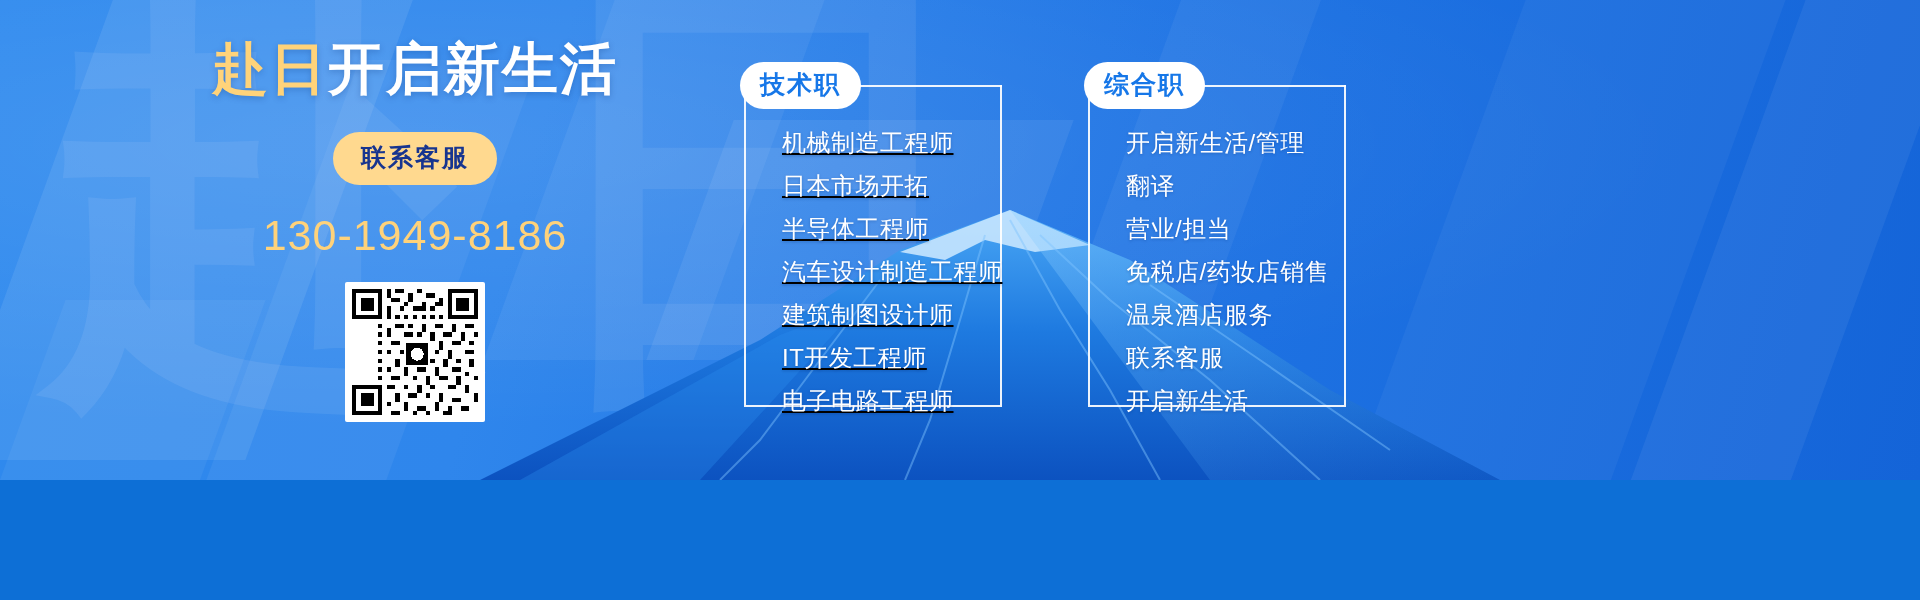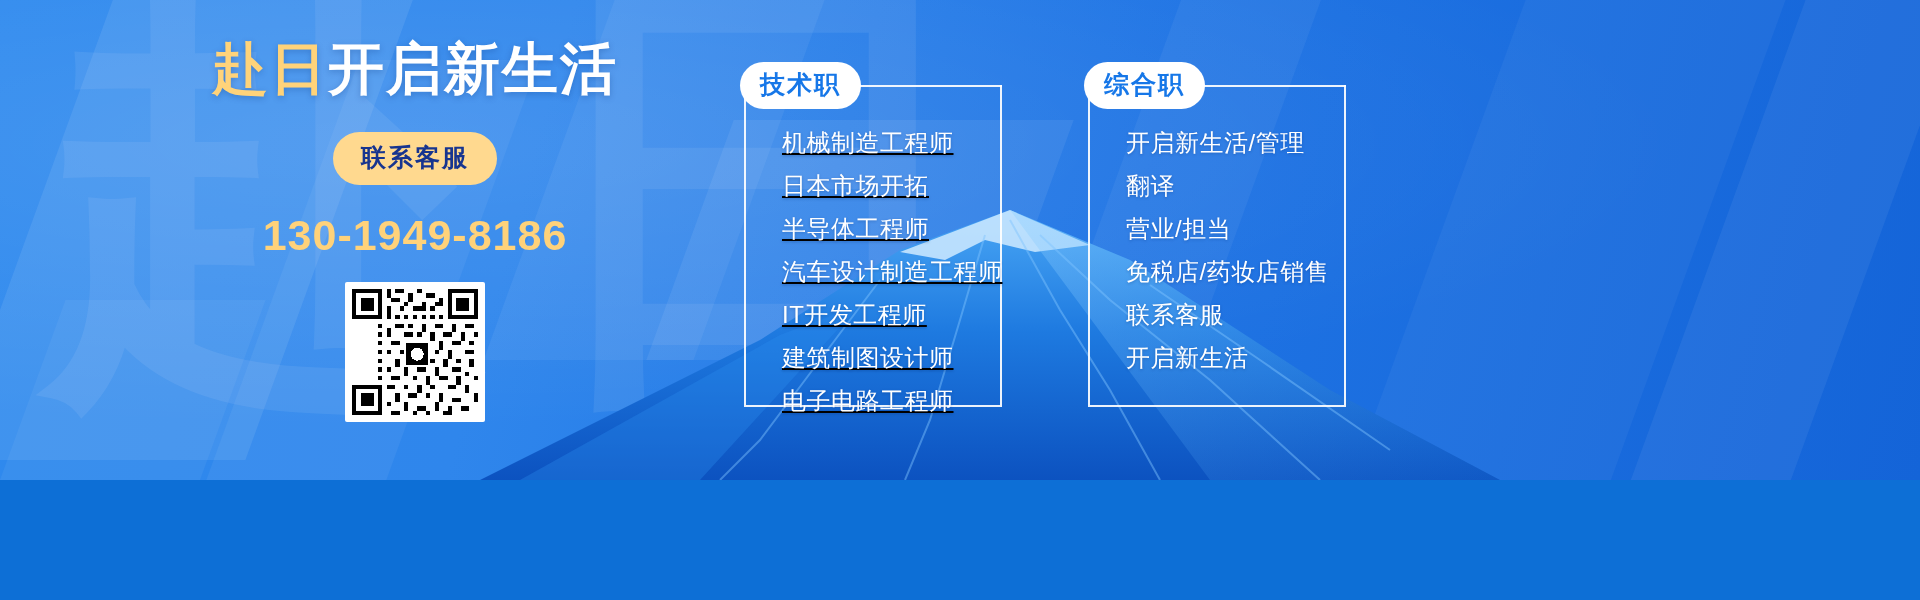--- a/index.html
+++ b/index.html
@@ -86,21 +86,21 @@
     padding: 10px 28px 13px;
     border-radius: 28px;
     border: none;
     cursor: pointer;
     line-height: 1.2;
   }
 
   .phone {
     margin-top: 26px;
     font-size: 43px;
-    font-weight: 700;
+    font-weight: 400;
     color: #ffd27a;
     letter-spacing: 1px;
     white-space: nowrap;
   }
 
   .qr-wrap {
     margin-top: 22px;
     width: 140px; height: 140px;
     background: #ffffff;
     padding: 7px;
@@ -347,32 +347,33 @@
   </div>
 
   <div class="panel panel-tech">
     <div class="panel-box"></div>
     <div class="panel-badge">技术职</div>
     <ul class="panel-list">
       <li>机械制造工程师</li>
       <li>日本市场开拓</li>
       <li>半导体工程师</li>
       <li>汽车设计制造工程师</li>
+      <li>建筑制图设计师</li>
       <li>IT开发工程师</li>
-      <li>建筑制图设计师</li>
       <li>电子电路工程师</li>
     </ul>
   </div>
 
   <div class="panel panel-gen">
     <div class="panel-box"></div>
     <div class="panel-badge">综合职</div>
     <ul class="panel-list">
       <li>开启新生活/管理</li>
       <li>翻译</li>
       <li>营业/担当</li>
       <li>免税店/药妆店销售</li>
+      <li>温泉酒店服务</li>
       <li>联系客服</li>
       <li>开启新生活</li>
     </ul>
   </div>
 
 </div>
 
 </body></html>

